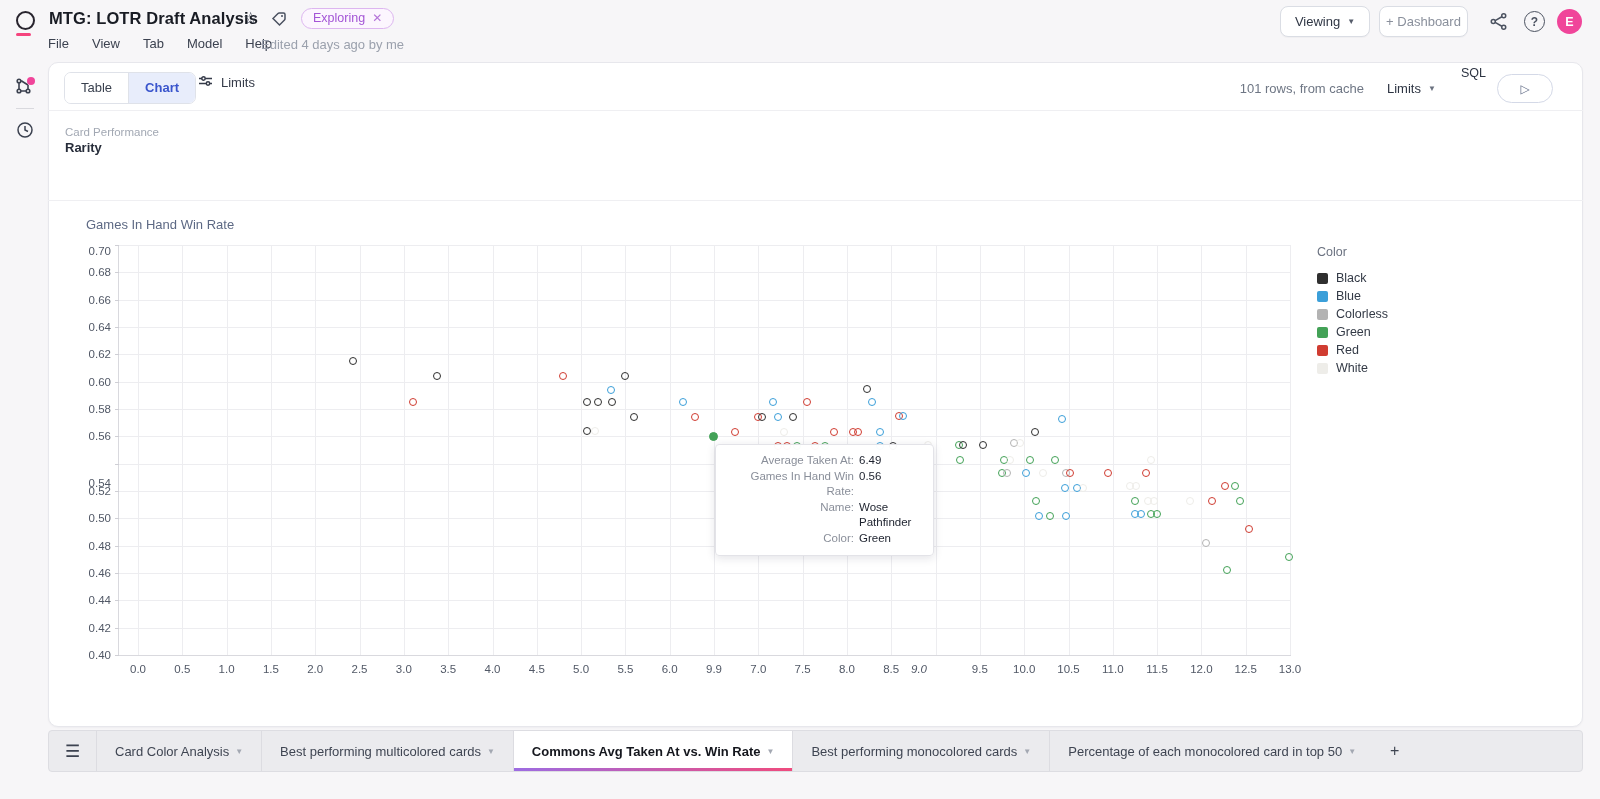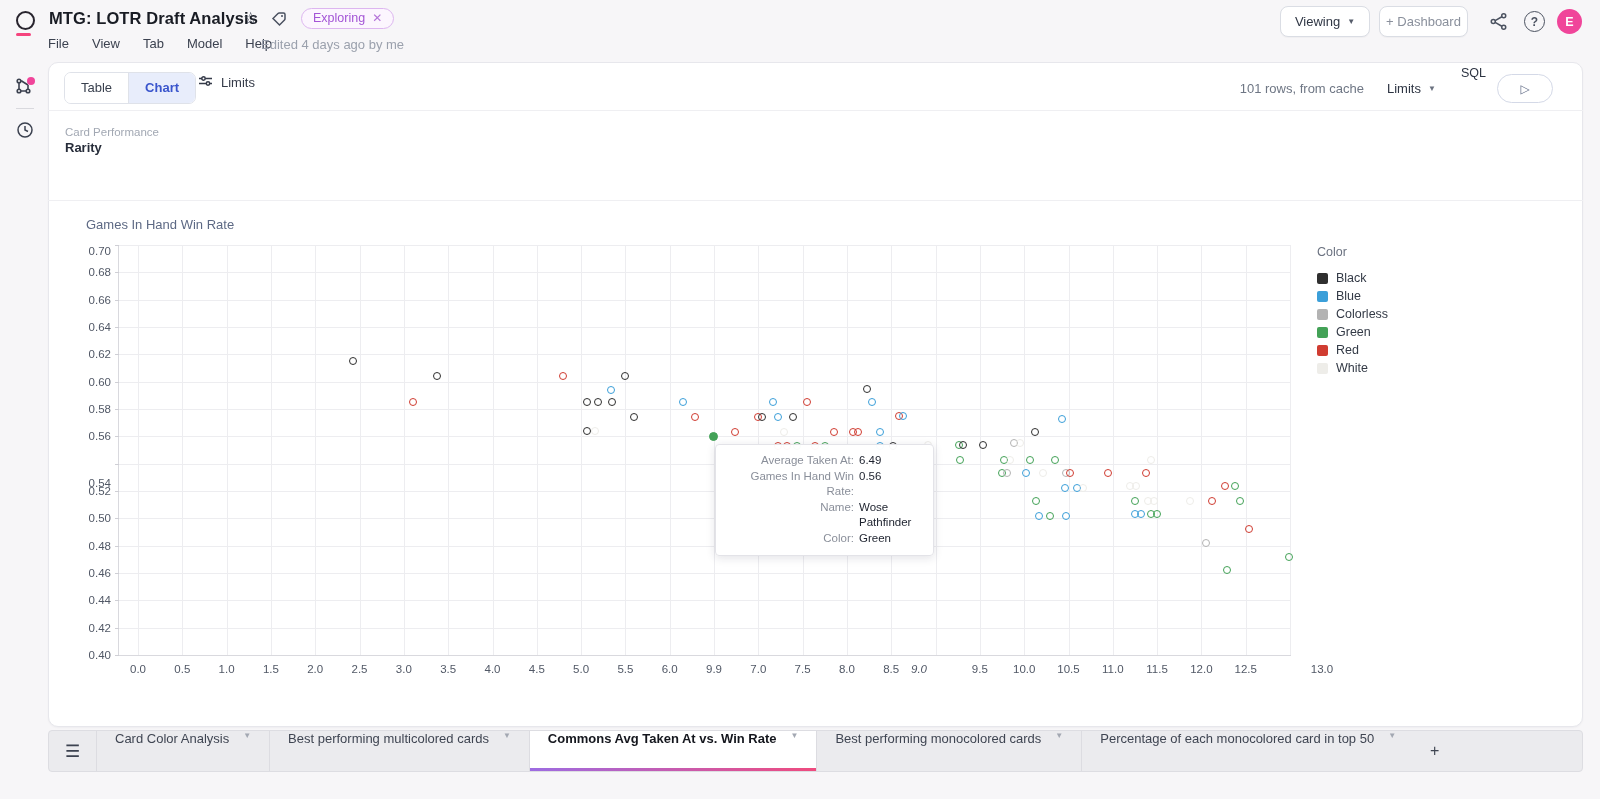--- a/index.html
+++ b/index.html
@@ -74,21 +74,21 @@
   .legend-item .sw { width:11px; height:11px; border-radius:2px; }
 
   .tooltip { position:absolute; left:715px; top:444px; width:219px; background:rgba(255,255,255,.97); border:1px solid #e3e3e8; border-radius:4px; box-shadow:0 2px 10px rgba(30,30,60,.13); padding:8px 10px 9px; z-index:5; }
   .tt-row { display:flex; gap:5px; font-size:11.5px; line-height:15.5px; }
   .tt-label { flex:0 0 128px; text-align:right; color:#8a8f9a; }
   .tt-value { color:#1d222e; font-weight:400; }
 
   
   .tabbar { position:absolute; left:48px; top:730px; width:1535px; height:42px; background:#ebebee; border:1px solid #dddde2; border-radius:4px; display:flex; align-items:stretch; }
   .hamb { width:47px; display:flex; align-items:center; justify-content:center; color:#3c4250; font-size:17px; cursor:pointer; }
-  .tab { position:relative; display:flex; gap:14px; padding:0 18px; border-left:1px solid #dcdce1; font-size:13px; color:#3f4552; cursor:pointer; white-space:nowrap; }
+  .tab { position:relative; display:flex; align-items:center; gap:6px; padding:0 18px; border-left:1px solid #dcdce1; font-size:13px; color:#3f4552; cursor:pointer; white-space:nowrap; }
   .tab .car { font-size:8px; color:#a3a8b2; }
   .tab.active { background:#fff; color:#14161d; font-weight:700; }
   .tab.active::after { content:""; position:absolute; left:0; right:0; bottom:0; height:3px; background:linear-gradient(90deg,#9d6ce2,#ef4b7e); }
   .addtab { display:flex; align-items:center; padding:0 16px; font-size:16px; color:#3f4552; cursor:pointer; }
 </style>
 </head>
 <body>
 
 <div class="app">
 
@@ -229,21 +229,21 @@
       <div class="xtick" style="left: 949.5px;">10.5</div>
       <div class="gl-v" style="left: 993.8px;"></div>
       <div class="xtick" style="left: 993.8px;">11.0</div>
       <div class="gl-v" style="left: 1038.1px;"></div>
       <div class="xtick" style="left: 1038.1px;">11.5</div>
       <div class="gl-v" style="left: 1082.4px;"></div>
       <div class="xtick" style="left: 1082.4px;">12.0</div>
       <div class="gl-v" style="left: 1126.7px;"></div>
       <div class="xtick" style="left: 1126.7px;">12.5</div>
       <div class="gl-v" style="left: 1171px;"></div>
-      <div class="xtick" style="left: 1203px;">13.0</div>
+      <div class="xtick" style="left: 1171px;">13.0</div>
       <div class="gl-h base" style="top: 410px;"></div>
       <div class="ytm" style="top: 410px;"></div>
       <div class="ytick" style="top: 410px;">0.40</div>
       <div class="gl-h" style="top: 382.7px;"></div>
       <div class="ytm" style="top: 382.7px;"></div>
       <div class="ytick" style="top: 382.7px;">0.42</div>
       <div class="gl-h" style="top: 355.3px;"></div>
       <div class="ytm" style="top: 355.3px;"></div>
       <div class="ytick" style="top: 355.3px;">0.44</div>
       <div class="gl-h" style="top: 328px;"></div>

